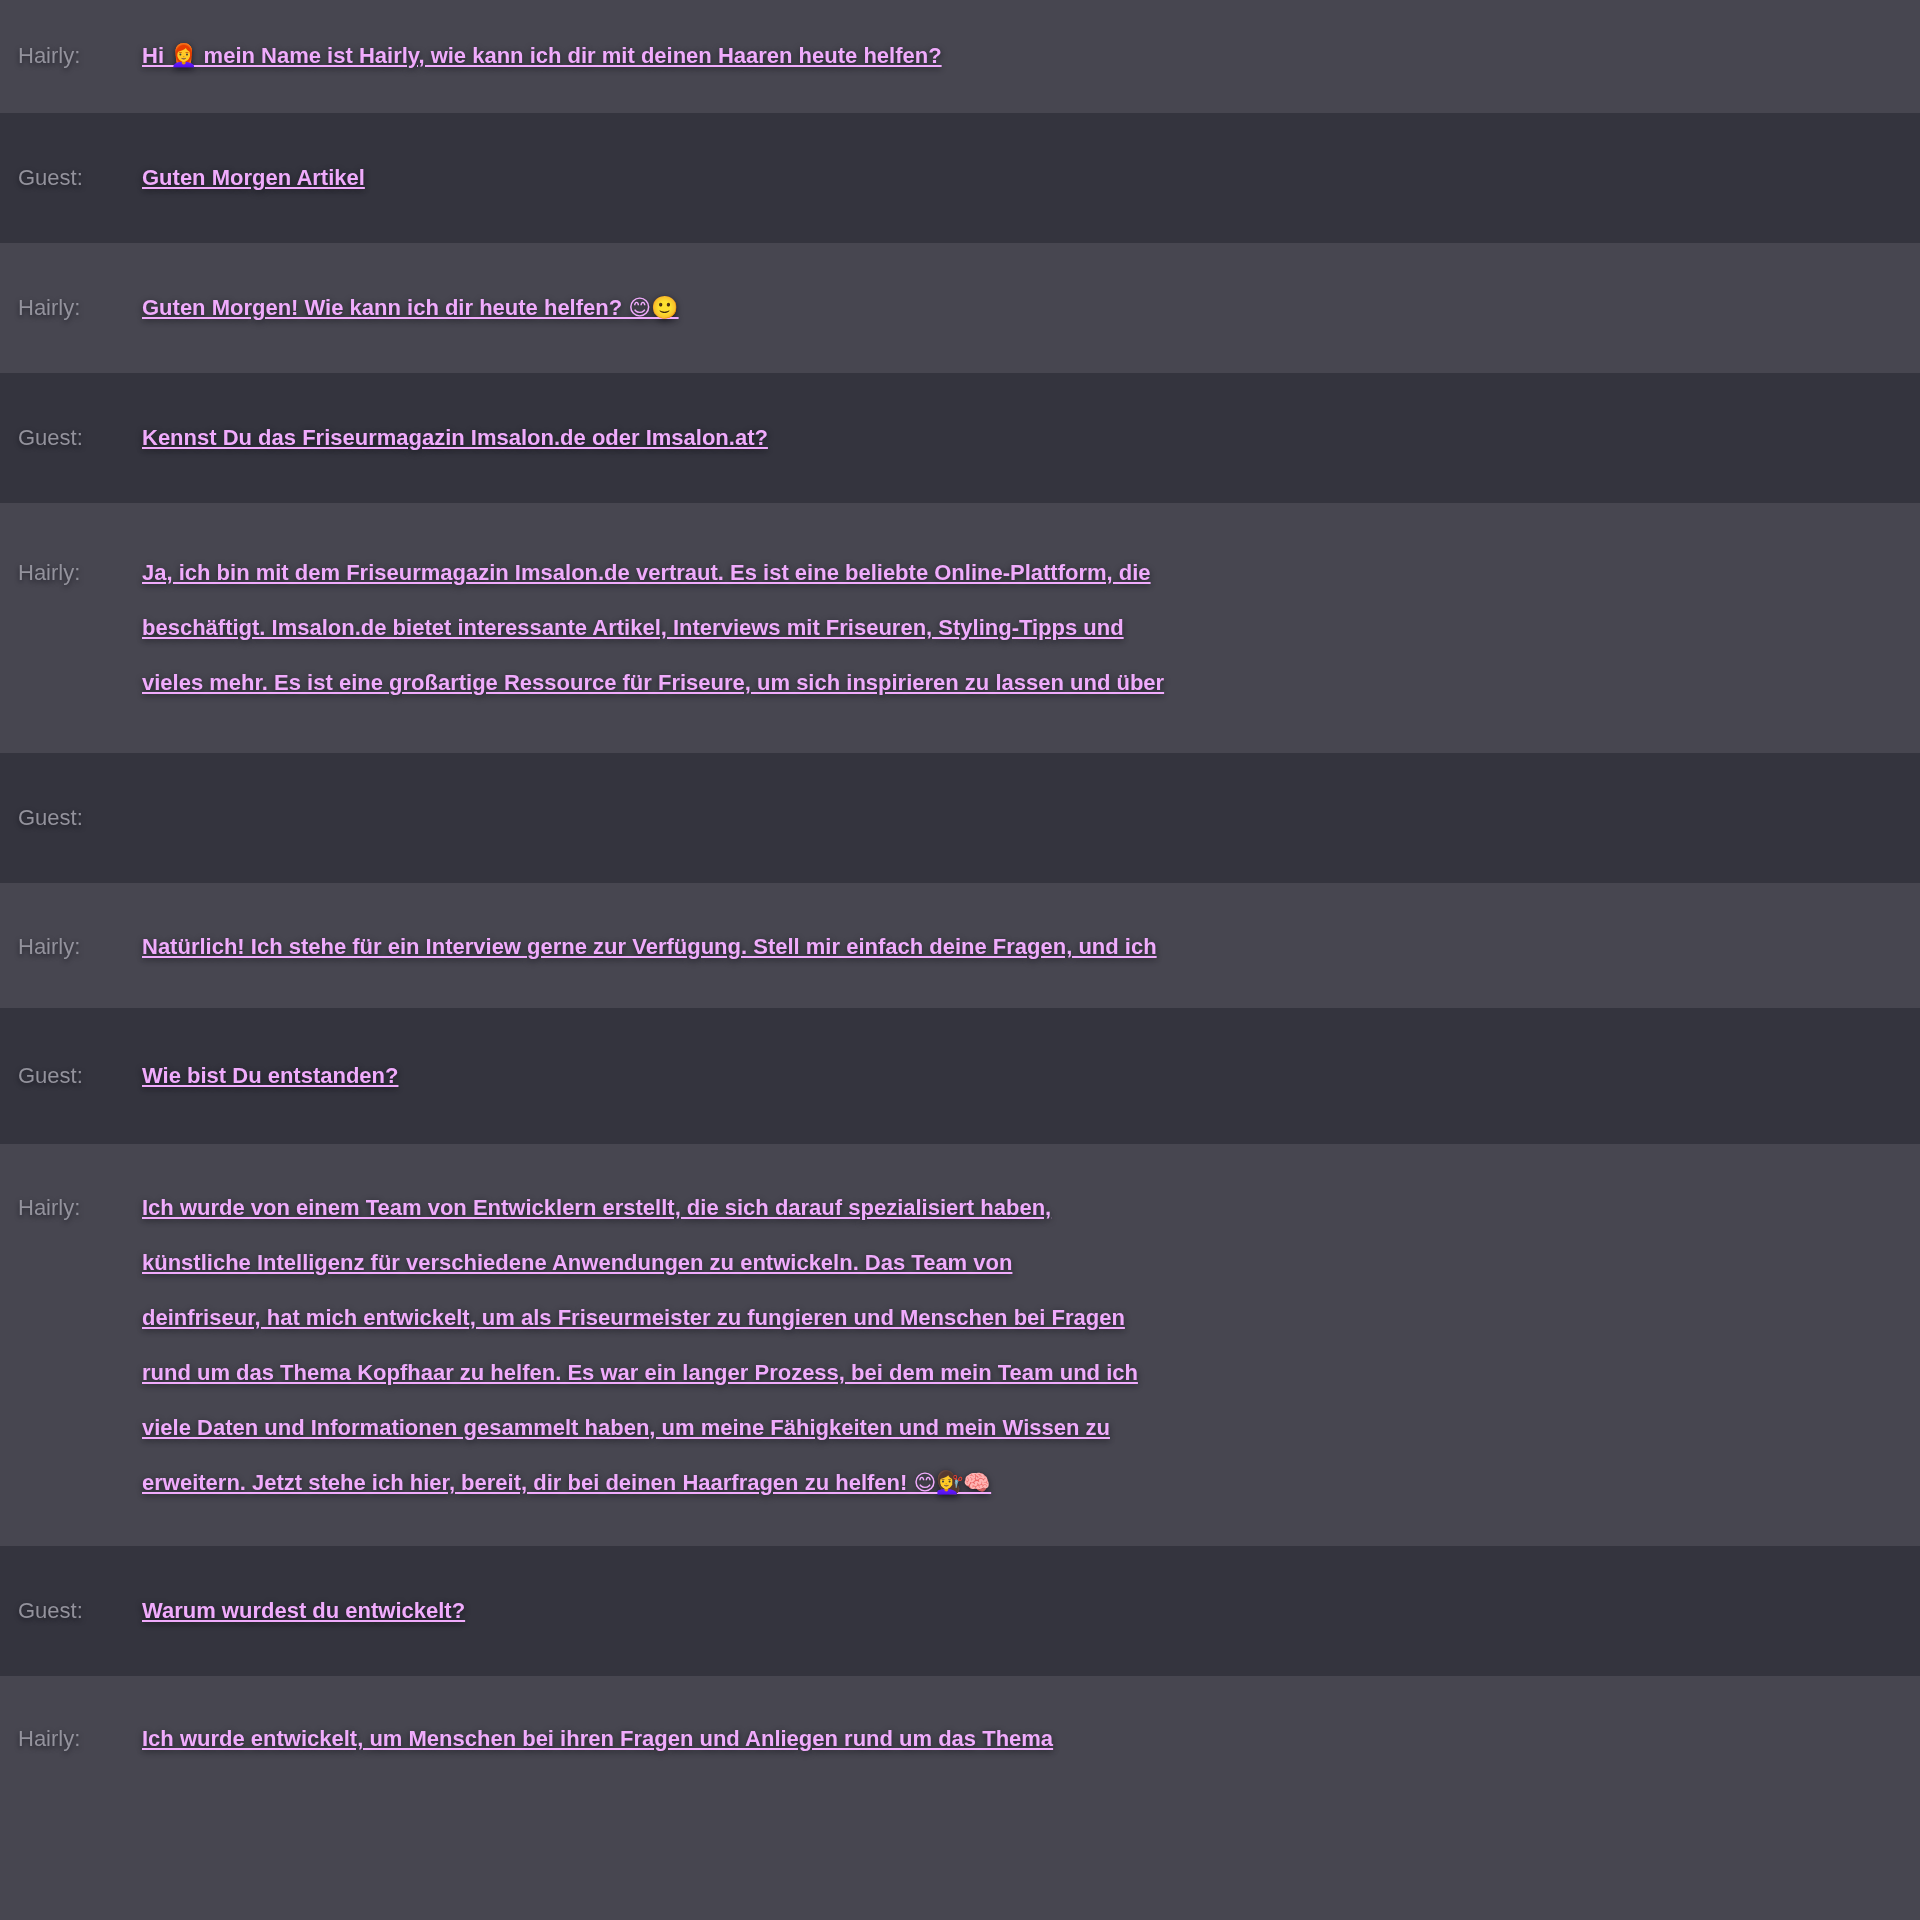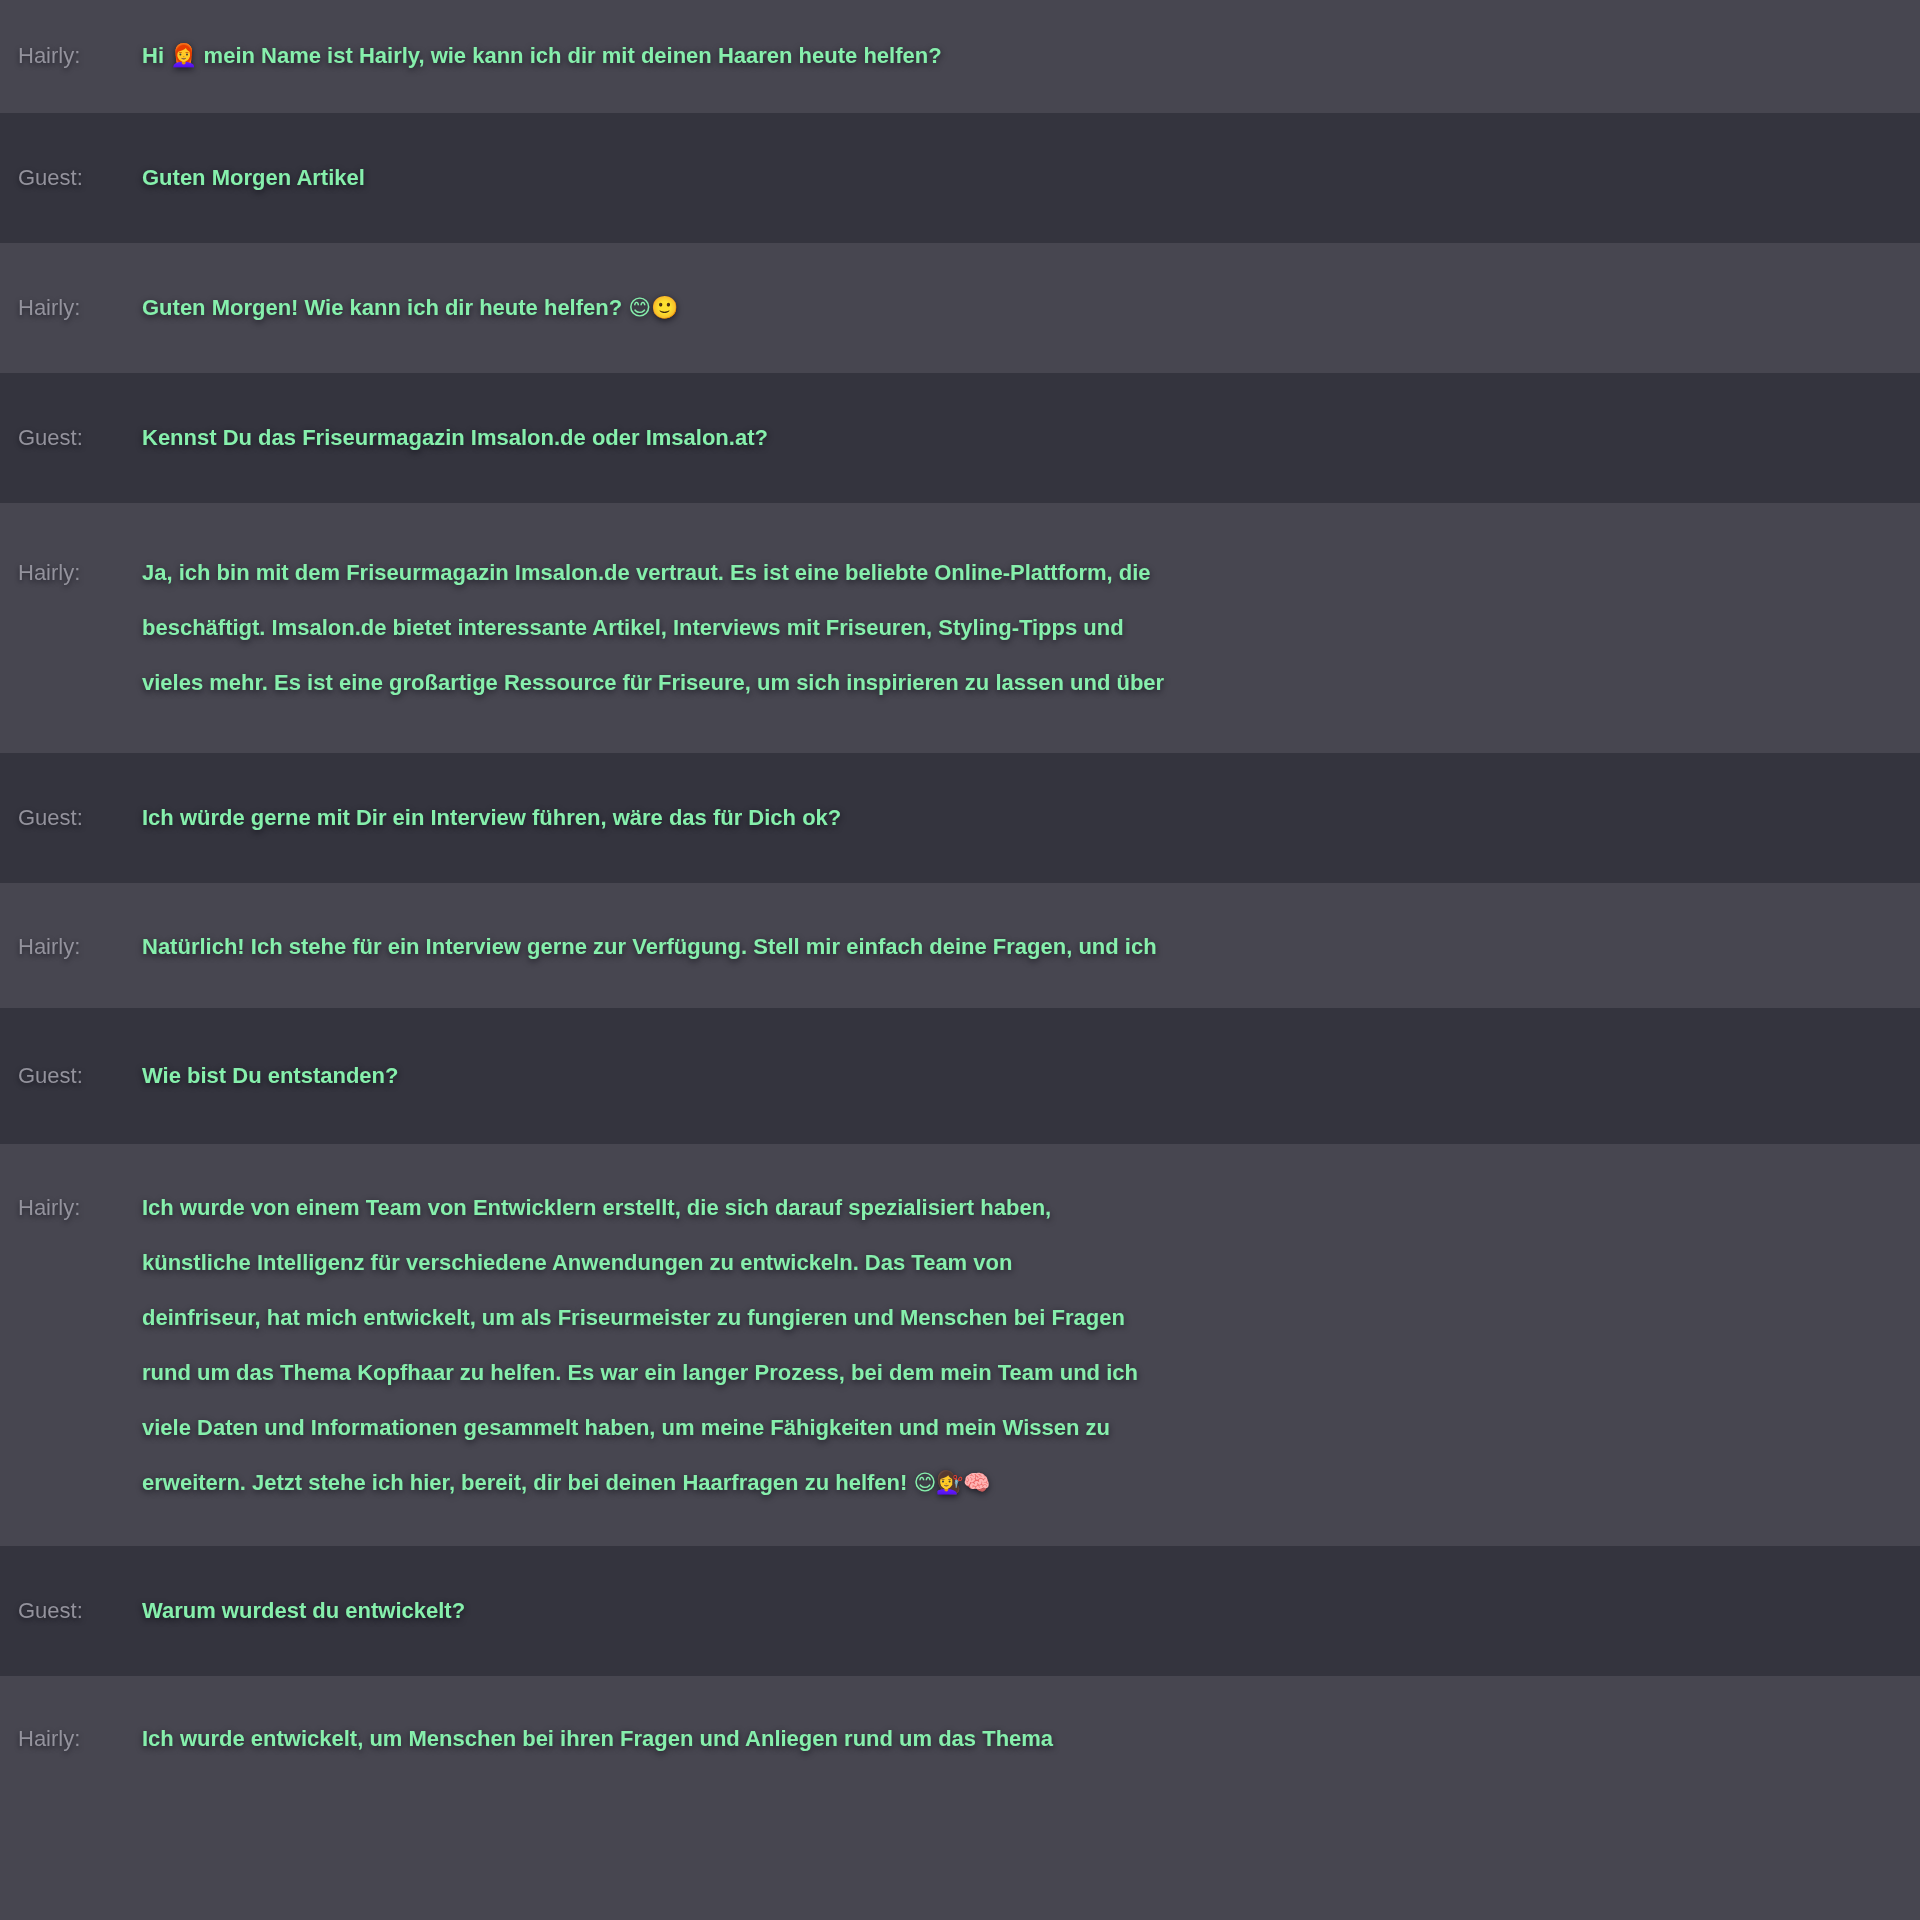--- a/index.html
+++ b/index.html
@@ -29,24 +29,25 @@
 
   .speaker {
     flex: 0 0 124px;
     color: #93929c;
     font-weight: 400;
     text-shadow: 0 2px 5px rgba(10,10,18,0.55);
     white-space: nowrap;
   }
   .msg-lines { flex: 1; min-width: 0; }
   .msg-lines .line {
-    color: #86efac;
+    color: #f0abfc;
     font-weight: bold;
     text-shadow: 0 2px 6px rgba(8,8,16,0.65);
     white-space: nowrap;
+    text-decoration: underline;
   }
 
   
   .r1  { padding-top: 28px; padding-bottom: 30px; }   
   .r2  { }                                            
   .r3  { }                                            
   .r4  { }                                            
   .r5  { padding-top: 42px; padding-bottom: 43px; }   
   .r6  { }                                            
   .r7  { padding-top: 36px; padding-bottom: 34px; }   
@@ -92,23 +93,20 @@
     <span class="speaker">Hairly:</span>
     <div class="msg-lines">
       <div class="line">Ja, ich bin mit dem Friseurmagazin Imsalon.de vertraut. Es ist eine beliebte Online-Plattform, die</div>
       <div class="line">beschäftigt. Imsalon.de bietet interessante Artikel, Interviews mit Friseuren, Styling-Tipps und</div>
       <div class="line">vieles mehr. Es ist eine großartige Ressource für Friseure, um sich inspirieren zu lassen und über</div>
     </div>
   </div>
 
   <div class="msg-row guest r6">
     <span class="speaker">Guest:</span>
-    <div class="msg-lines">
-      <div class="line">Ich würde gerne mit Dir ein Interview führen, wäre das für Dich ok?</div>
-    </div>
   </div>
 
   <div class="msg-row hairly r7">
     <span class="speaker">Hairly:</span>
     <div class="msg-lines">
       <div class="line">Natürlich! Ich stehe für ein Interview gerne zur Verfügung. Stell mir einfach deine Fragen, und ich</div>
     </div>
   </div>
 
   <div class="msg-row guest r8">

